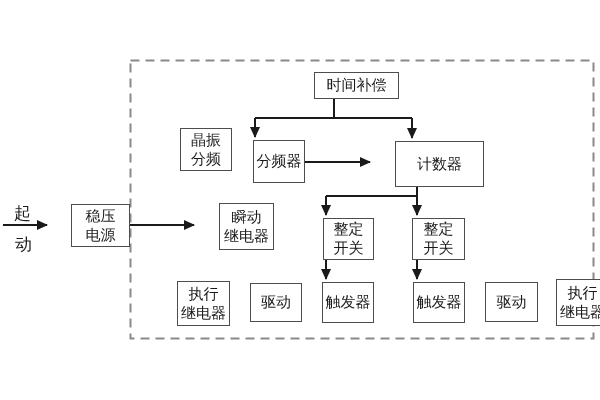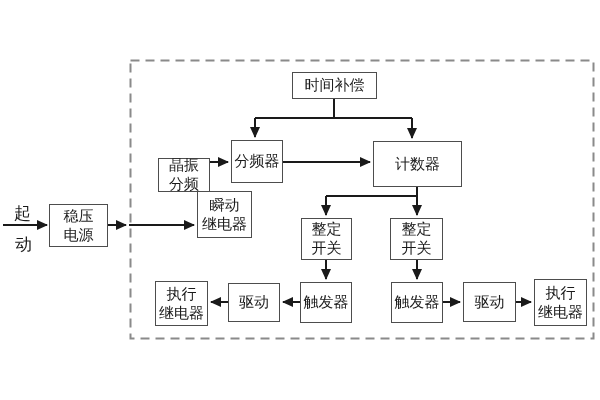--- a/index.html
+++ b/index.html
@@ -28,20 +28,21 @@
     display: flex;
     flex-direction: column;
     align-items: center;
     justify-content: center;
     text-align: center;
     color: #1a1a1a;
     font-size: 15px;
     line-height: 19px;
     white-space: nowrap;
     z-index: 2;
+    margin-left: 22px;
   }
   .startchar {
     position: absolute;
     color: #1a1a1a;
     font-size: 17px;
     line-height: 17px;
     z-index: 2;
   }
 </style>
 </head>
@@ -89,30 +90,30 @@
   </svg>
 
   <span class="startchar" style="left:14px; top:205px;">起</span>
   <span class="startchar" style="left:15px; top:236px;">动</span>
 
   <div class="box" style="left:49px; top:204px; width:59px; height:43px;">
     <span>稳压</span>
     <span>电源</span>
   </div>
 
-  <div class="box" style="left:197px; top:191px; width:55px; height:47px;align-items:center;">
+  <div class="box" style="left:197px; top:203px; width:55px; height:47px;align-items:center;">
     <span>瞬动</span>
     <span>继电器</span>
   </div>
 
   <div class="box" style="left:292px; top:72px; width:85px; height:27px;">
     <span>时间补偿</span>
   </div>
 
-  <div class="box" style="left:158px; top:158px; width:52px; height:34px;">
+  <div class="box" style="left:158px; top:128px; width:52px; height:43px;">
     <span>晶振</span>
     <span>分频</span>
   </div>
 
   <div class="box" style="left:231px; top:140px; width:52px; height:43px;">
     <span>分频器</span>
   </div>
 
   <div class="box" style="left:373px; top:141px; width:89px; height:46px;">
     <span>计数器</span>

